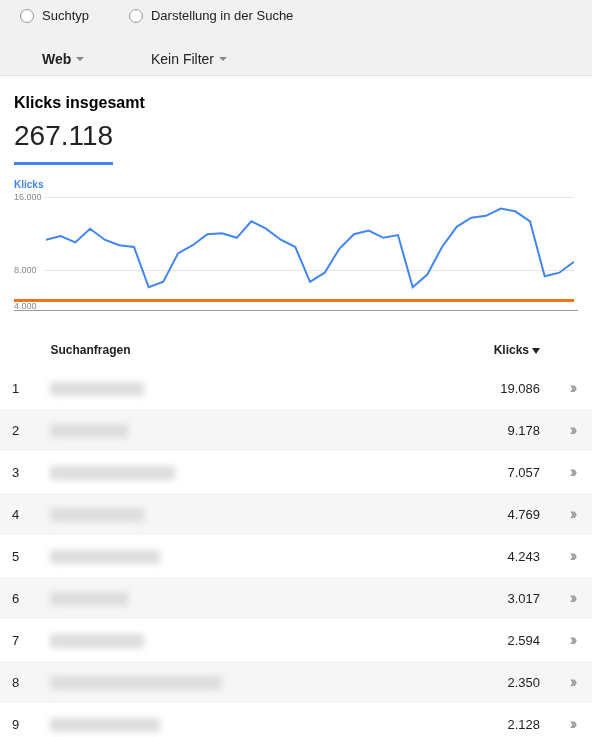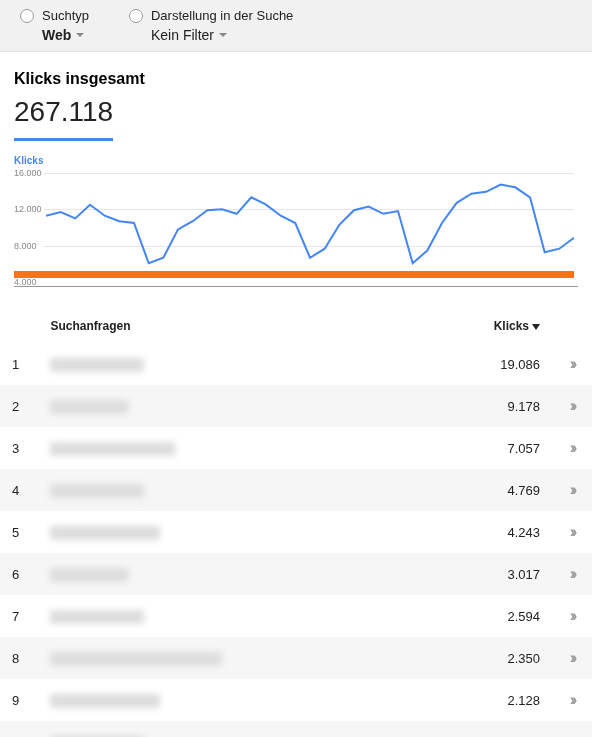--- a/index.html
+++ b/index.html
@@ -1,33 +1,33 @@
 <!DOCTYPE html>
 <html><head>
 <meta charset="utf-8">
 <style>
 * { margin: 0; padding: 0; box-sizing: border-box; }
 body { font-family: Arial, sans-serif; font-size: 13px; color: #222; width: 592px; background: #fff; }
 
 .filter-bar { display: flex; background: #f1f1f1; border-bottom: 1px solid #e0e0e0; padding: 8px 0; }
-.filter-item { display: flex; flex-direction: column; padding: 0 20px; }
+.filter-item { display: flex; flex-direction: column; padding: 0 20px; gap: 24px; }
 .filter-top { display: flex; align-items: center; margin-bottom: 4px; }
 .radio { width: 14px; height: 14px; border: 1px solid #999; border-radius: 50%; background: #fff; margin-right: 8px; flex-shrink: 0; }
 .filter-label { font-size: 13px; color: #222; font-weight: 400; }
 .filter-value { display: flex; align-items: center; padding-left: 22px; font-size: 14px; color: #222; }
 .filter-value.bold { font-weight: bold; }
 .dropdown-caret { width: 0; height: 0; border-left: 4px solid transparent; border-right: 4px solid transparent; border-top: 4px solid #888; margin-left: 5px; }
 
 .summary { padding: 18px 14px 0 14px; }
 .summary-label { font-size: 16px; font-weight: bold; color: #000000; margin-bottom: 8px; }
 .summary-value { font-size: 28px; font-weight: 400; color: #222; padding-bottom: 10px; border-bottom: 3px solid #4285f4; display: inline-block; }
 
 .chart-wrap { padding: 14px 14px 6px 14px; position: relative; }
 .chart-title { font-size: 10px; color: #4285f4; font-weight: bold; margin-bottom: 2px; }
-.chart { position: relative; width: 560px; height: 110px; border-bottom: 7px solid #f97316; }
+.chart { position: relative; width: 560px; height: 110px; border-bottom: 3px solid #f97316; }
 .ytick { position: absolute; left: 0; display: flex; align-items: center; width: 100%; }
 .ytick-label { font-size: 9px; color: #888; width: 30px; }
 .ytick-line { flex: 1; height: 1px; background: #e6e6e6; }
 .chart svg { position: absolute; left: 32px; top: 0; width: 528px; height: 110px; }
 .divider { height: 1px; background: #999; margin: 8px 0 0 0; }
 
 .table { width: 100%; border-collapse: collapse; margin-top: 16px; }
 .table th { text-align: left; font-size: 12px; font-weight: bold; padding: 10px 12px; color: #222; }
 .table th.klicks-col { text-align: right; }
 .table th.arrow-col { width: 40px; }
@@ -72,24 +72,20 @@
 <div class="summary">
   <div class="summary-label">Klicks insgesamt</div>
   <div class="summary-value">267.118</div>
 </div>
 
 <div class="chart-wrap">
   <div class="chart-title">Klicks</div>
   <div class="chart">
     <div class="ytick" style="top:0">
         <span class="ytick-label">16.000</span>
-        <span class="ytick-line"></span>
-      </div>
-    <div class="ytick" style="top:36px">
-        <span class="ytick-label">12.000</span>
         <span class="ytick-line"></span>
       </div>
     <div class="ytick" style="top:73px">
         <span class="ytick-label">8.000</span>
         <span class="ytick-line"></span>
       </div>
     <div class="ytick" style="top:109px">
         <span class="ytick-label">4.000</span>
       </div>
     <svg viewBox="0 0 528 110" preserveAspectRatio="none">

